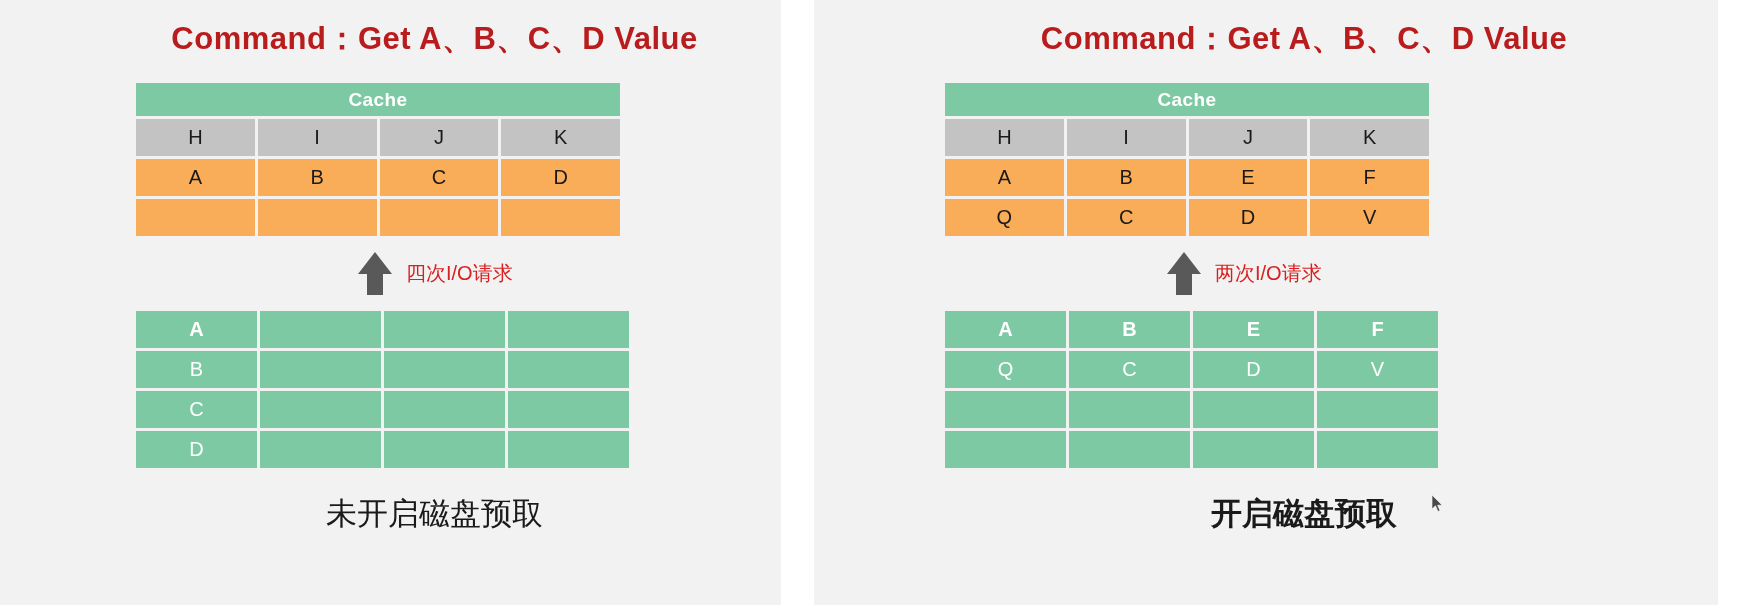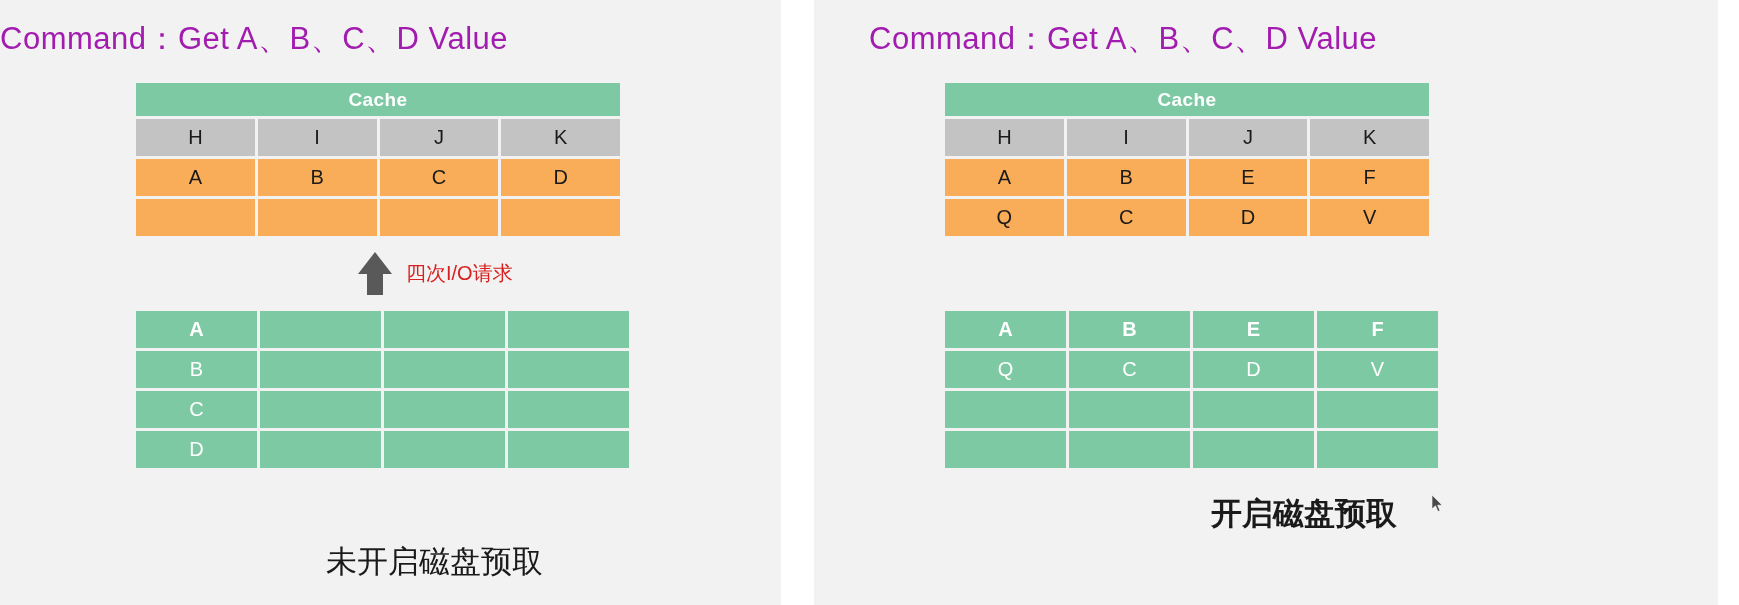--- a/index.html
+++ b/index.html
@@ -37,24 +37,24 @@
     left: 1718px; top: 0;
     width: 21px; height: 605px;
     background: #ffffff;
     z-index: 5;
   }
 
   .cmd-title {
     position: absolute;
     top: 18px;
     width: 100%;
-    text-align: left;
+    text-align: center;
     font-size: 31px;
-    color: #a21caf;
-    font-weight: 400;
+    color: #b91c1c;
+    font-weight: 700;
     letter-spacing: 0.5px;
     white-space: nowrap;
   }
 
   
   .tbl {
     position: absolute;
     display: flex;
     flex-direction: column;
     gap: 3px;
@@ -195,21 +195,21 @@
         <div class="cell green"></div>
       </div>
       <div class="row">
         <div class="cell green">D</div>
         <div class="cell green"></div>
         <div class="cell green"></div>
         <div class="cell green"></div>
       </div>
     </div>
 
-    <div class="caption" style="top:493px;margin-top:48px;">未开启磁盘预取</div>
+    <div class="caption" style="top:493px;">未开启磁盘预取</div>
   </div>
 
   <div class="panel right">
 
     <div class="cmd-title">Command：Get A、B、C、D Value</div>
 
     <div class="tbl" style="left:76px; top:83px; width:484px;">
       <div class="cache-head">Cache</div>
       <div class="row">
         <div class="cell grey">H</div>
@@ -224,20 +224,24 @@
         <div class="cell orange">F</div>
       </div>
       <div class="row">
         <div class="cell orange">Q</div>
         <div class="cell orange">C</div>
         <div class="cell orange">D</div>
         <div class="cell orange">V</div>
       </div>
     </div>
 
+    <div class="io-note" style="left:298px; top:252px;">
+      <div class="arrow-up"></div>
+      <div class="io-text">两次I/O请求</div>
+    </div>
 
     <div class="tbl" style="left:76px; top:311px;">
       <div class="row">
         <div class="cell green bold">A</div>
         <div class="cell green bold">B</div>
         <div class="cell green bold">E</div>
         <div class="cell green bold">F</div>
       </div>
       <div class="row">
         <div class="cell green">Q</div>

